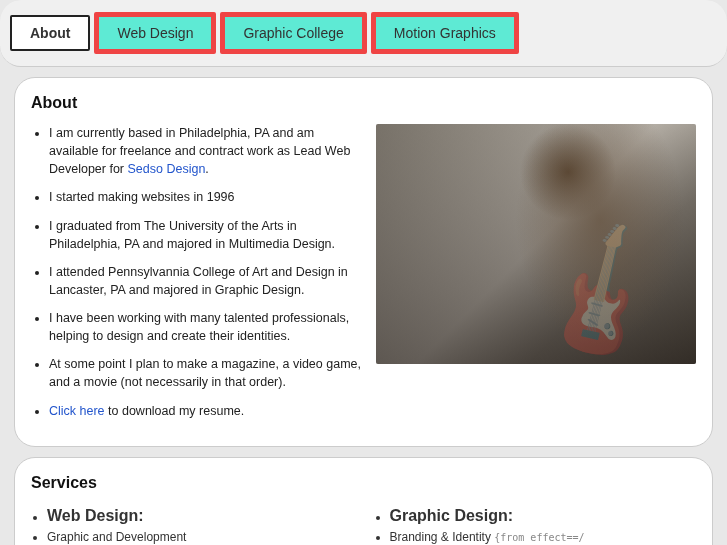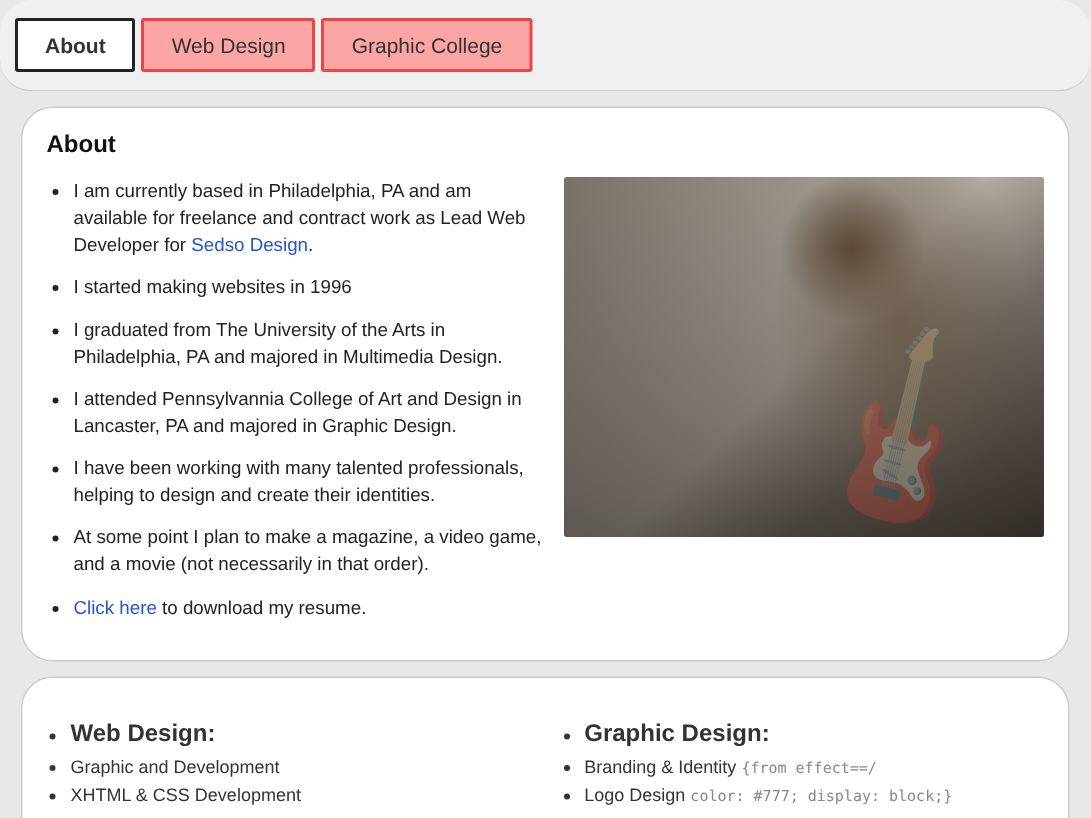--- a/index.html
+++ b/index.html
@@ -14,22 +14,22 @@
     .nav-bar {
       display: flex;
       align-items: center;
       gap: 0;
       padding: 12px 10px;
       background: #f0f0f0;
       border-bottom: 1px solid #ccc;
     }
     .nav-tab {
       padding: 8px 18px;
-      border: 2px solid #ef4444;
-      background: #fca5a5;
+      border: 5px solid #ef4444;
+      background: #5eead4;
       cursor: pointer;
       font-size: 14px;
       color: #333;
       margin-right: 4px;
       border-radius: 2px;
     }
     .nav-tab.active {
       background: #fff;
       border: 2px solid #222;
       font-weight: bold;
@@ -139,20 +139,21 @@
       position: relative;
     }
   </style>
 </head>
 <body>
 
 <nav class="nav-bar">
   <button class="nav-tab active">About</button>
   <button class="nav-tab">Web Design</button>
   <button class="nav-tab">Graphic College</button>
+  <button class="nav-tab">Motion Graphics</button>
 </nav>
 
 <div class="content-wrapper">
 
   <div class="about-section">
     <div class="section-title">About</div>
     <div class="about-content">
       <div class="about-text">
         <ul>
           <li>
@@ -170,20 +171,21 @@
           </li>
         </ul>
       </div>
       <div class="about-image">
         <div class="guitar-image"></div>
       </div>
     </div>
   </div>
 
   <div class="services-section">
+    <div class="section-title">Services</div>
     <div class="services-grid">
 
       <div>
         <div class="service-category">
           <ul class="service-items">
             <li>
               <span class="service-category-title">Web Design:</span>
             </li>
             <li>Graphic and Development</li>
             <li>XHTML &amp; CSS Development</li>

